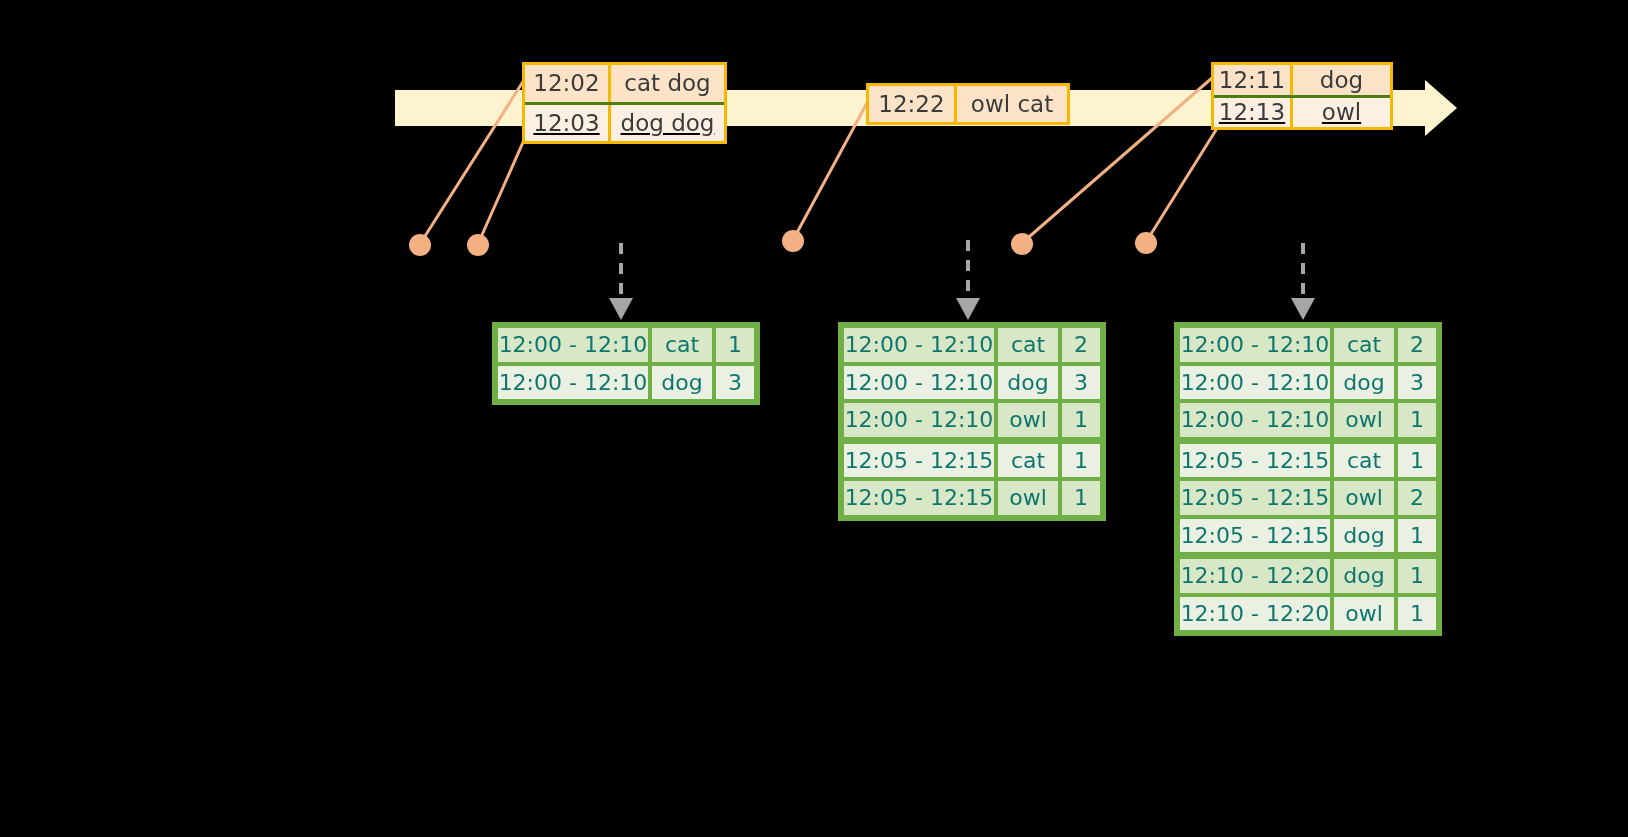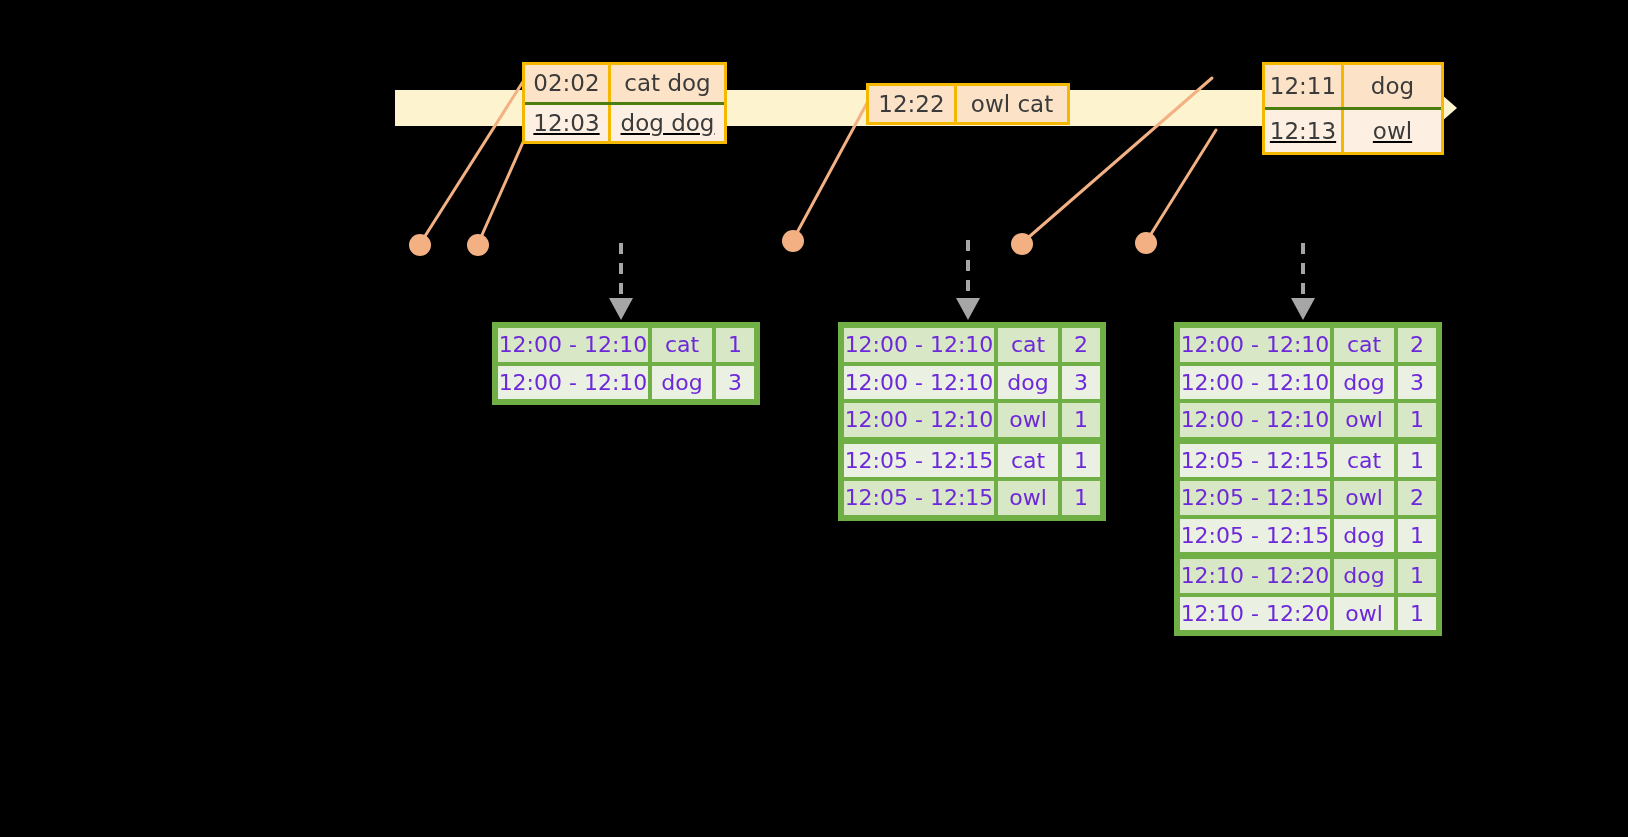--- a/index.html
+++ b/index.html
@@ -83,21 +83,21 @@
   .res-row {
     display: flex;
     height: 37.5px;
     box-sizing: border-box;
   }
   .res-cell {
     display: flex;
     align-items: center;
     justify-content: center;
     box-sizing: border-box;
-    color: #6d28d9;
+    color: #0f766e;
     font-size: 22px;
     white-space: nowrap;
     border: 1px solid #6FAF46;
     margin: 1px;
   }
   .res-row.shade .res-cell { background: #D8E7C6; }
   .res-row.light .res-cell { background: #EAF1E3; }
   .res-cell.win   { width: 152px; }
   .res-cell.word  { width: 62px; }
   .res-cell.count { width: 40px; }
@@ -146,37 +146,37 @@
   </svg>
 
   <div class="dot" style="left:409px; top:234px;"></div>
   <div class="dot" style="left:467px; top:234px;"></div>
   <div class="dot" style="left:782px; top:230px;"></div>
   <div class="dot" style="left:1011px; top:233px;"></div>
   <div class="dot" style="left:1135px; top:232px;"></div>
 
   <div class="evt-box" style="left:522px; top:62px; width:205px; height:82px;">
     <div class="evt-row shade">
-      <div class="evt-cell time" style="width:86px;">02:02</div>
+      <div class="evt-cell time" style="width:86px;">12:02</div>
       <div class="evt-cell words" style="flex:1;">cat dog</div>
     </div>
     <div class="evt-row light">
       <div class="evt-cell time" style="width:86px;">12:03</div>
       <div class="evt-cell words" style="flex:1;text-align:center;">dog dog</div>
     </div>
   </div>
 
   <div class="evt-box" style="left:866px; top:83px; width:204px; height:42px;">
     <div class="evt-row shade">
       <div class="evt-cell time" style="width:88px;">12:22</div>
       <div class="evt-cell words" style="flex:1;">owl cat</div>
     </div>
   </div>
 
-  <div class="evt-box" style="left:1262px; top:62px; width:182px; height:93px;">
+  <div class="evt-box" style="left:1211px; top:62px; width:182px; height:68px;">
     <div class="evt-row shade">
       <div class="evt-cell time" style="width:79px;">12:11</div>
       <div class="evt-cell words" style="flex:1;">dog</div>
     </div>
     <div class="evt-row light">
       <div class="evt-cell time" style="width:79px;">12:13</div>
       <div class="evt-cell words" style="flex:1;">owl</div>
     </div>
   </div>
 

